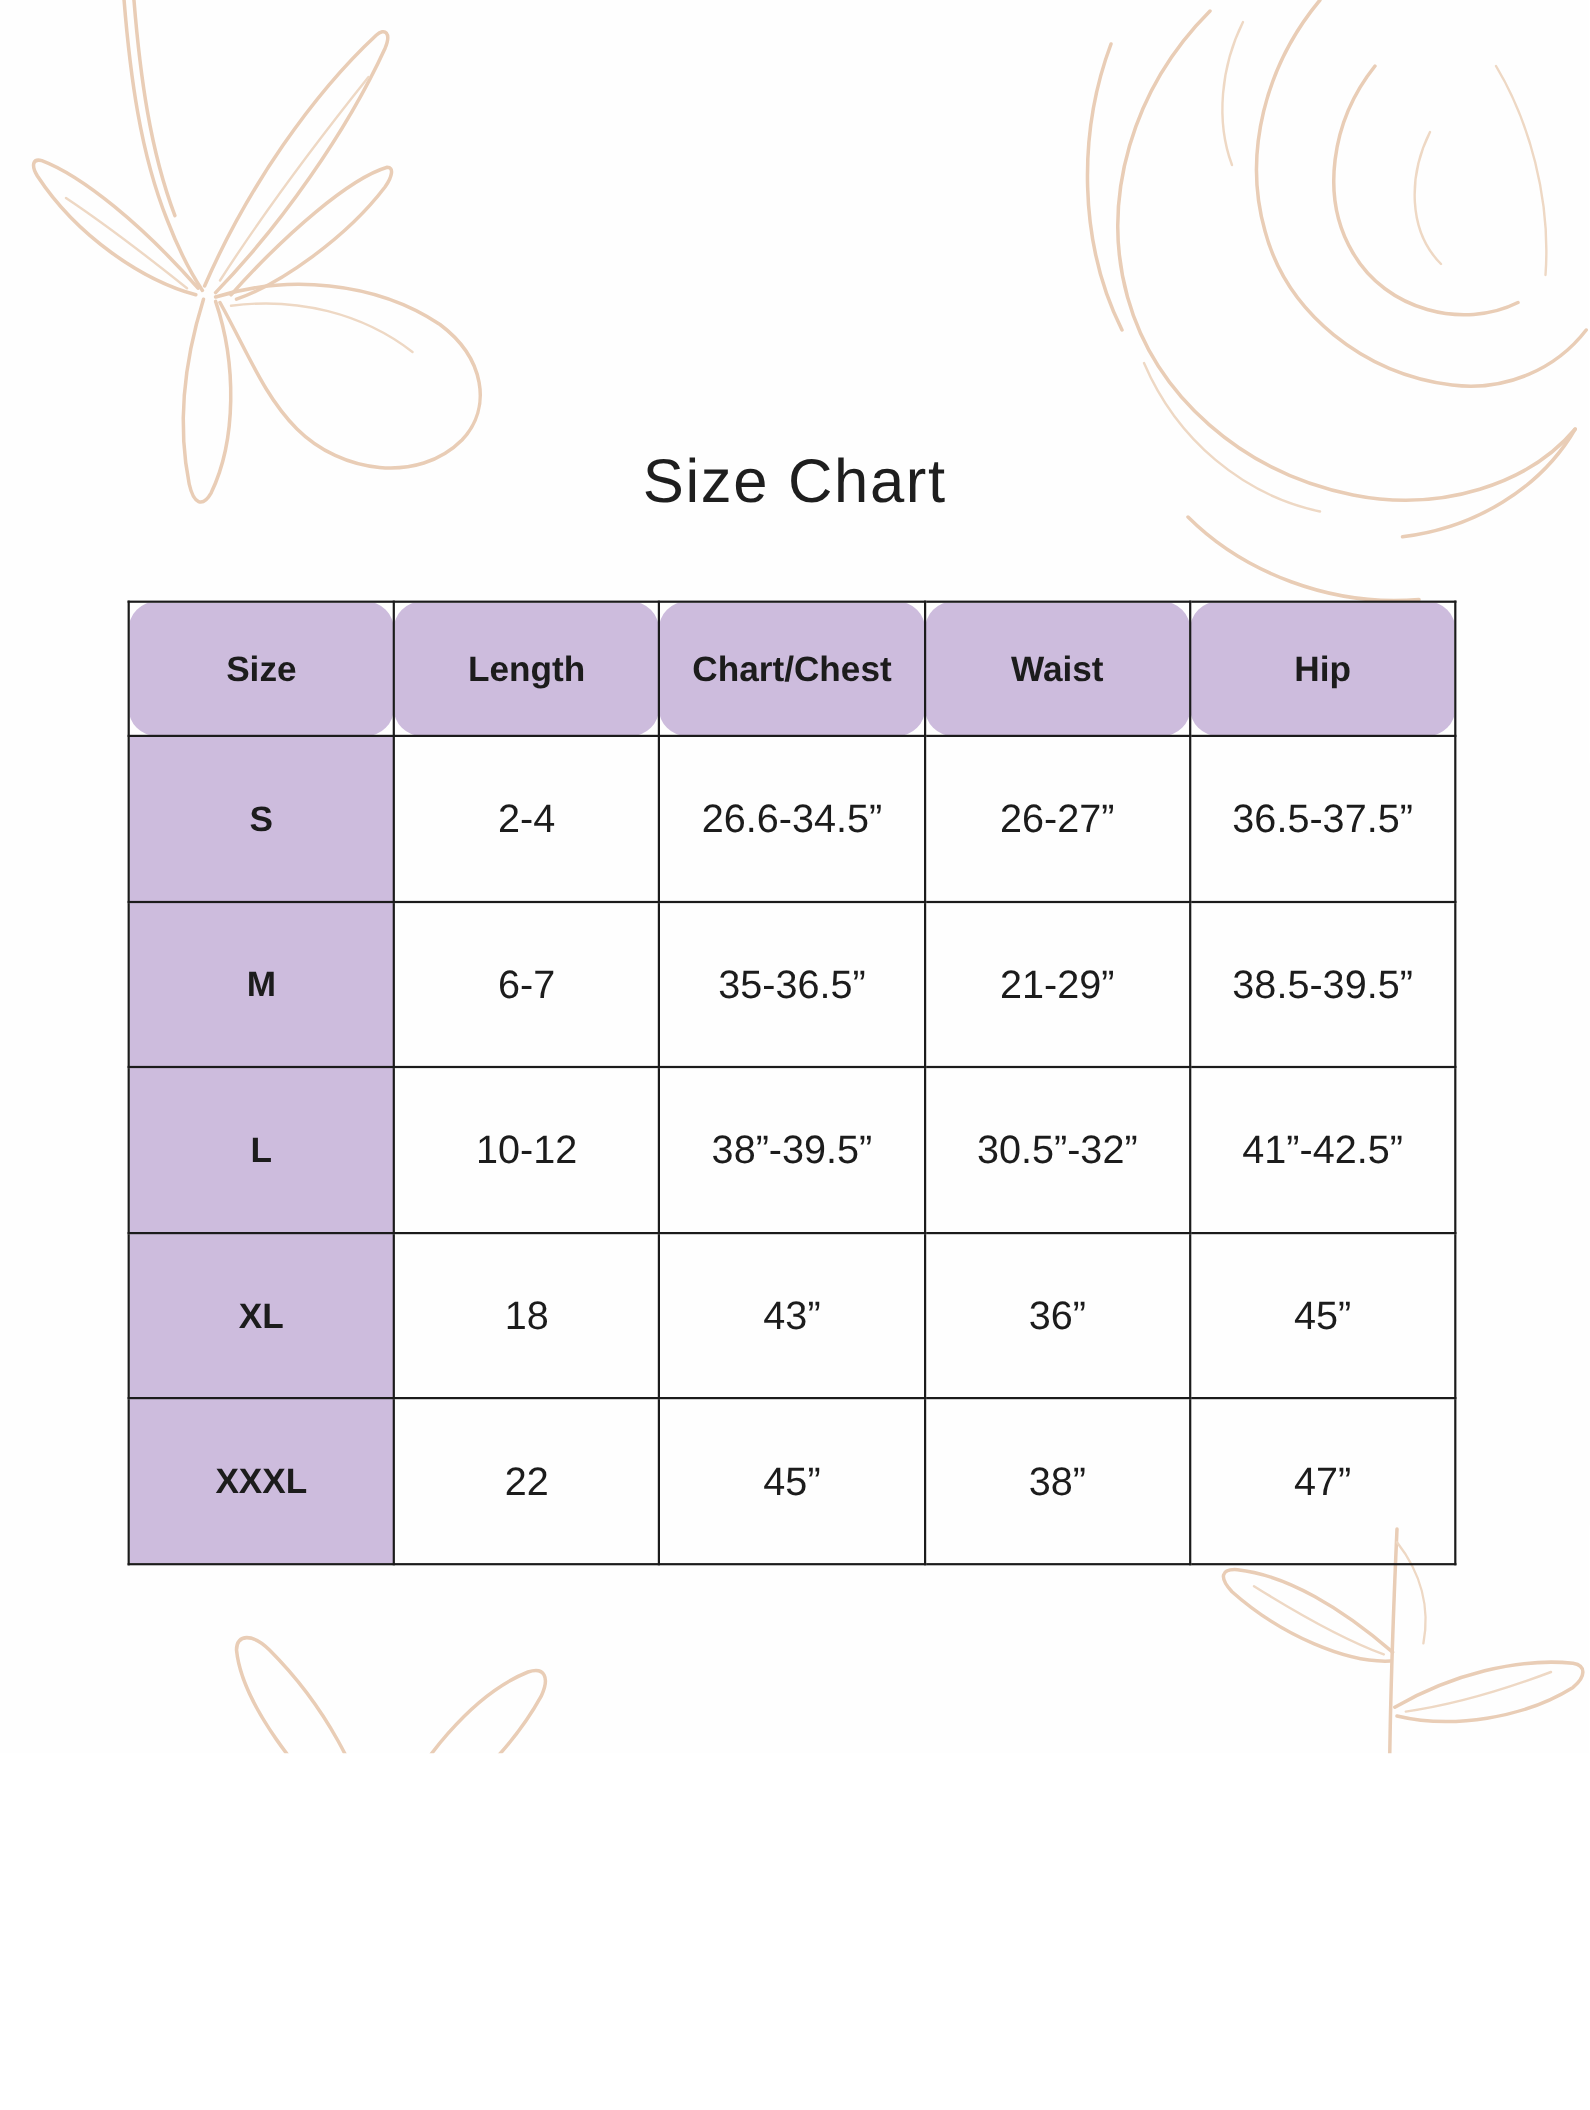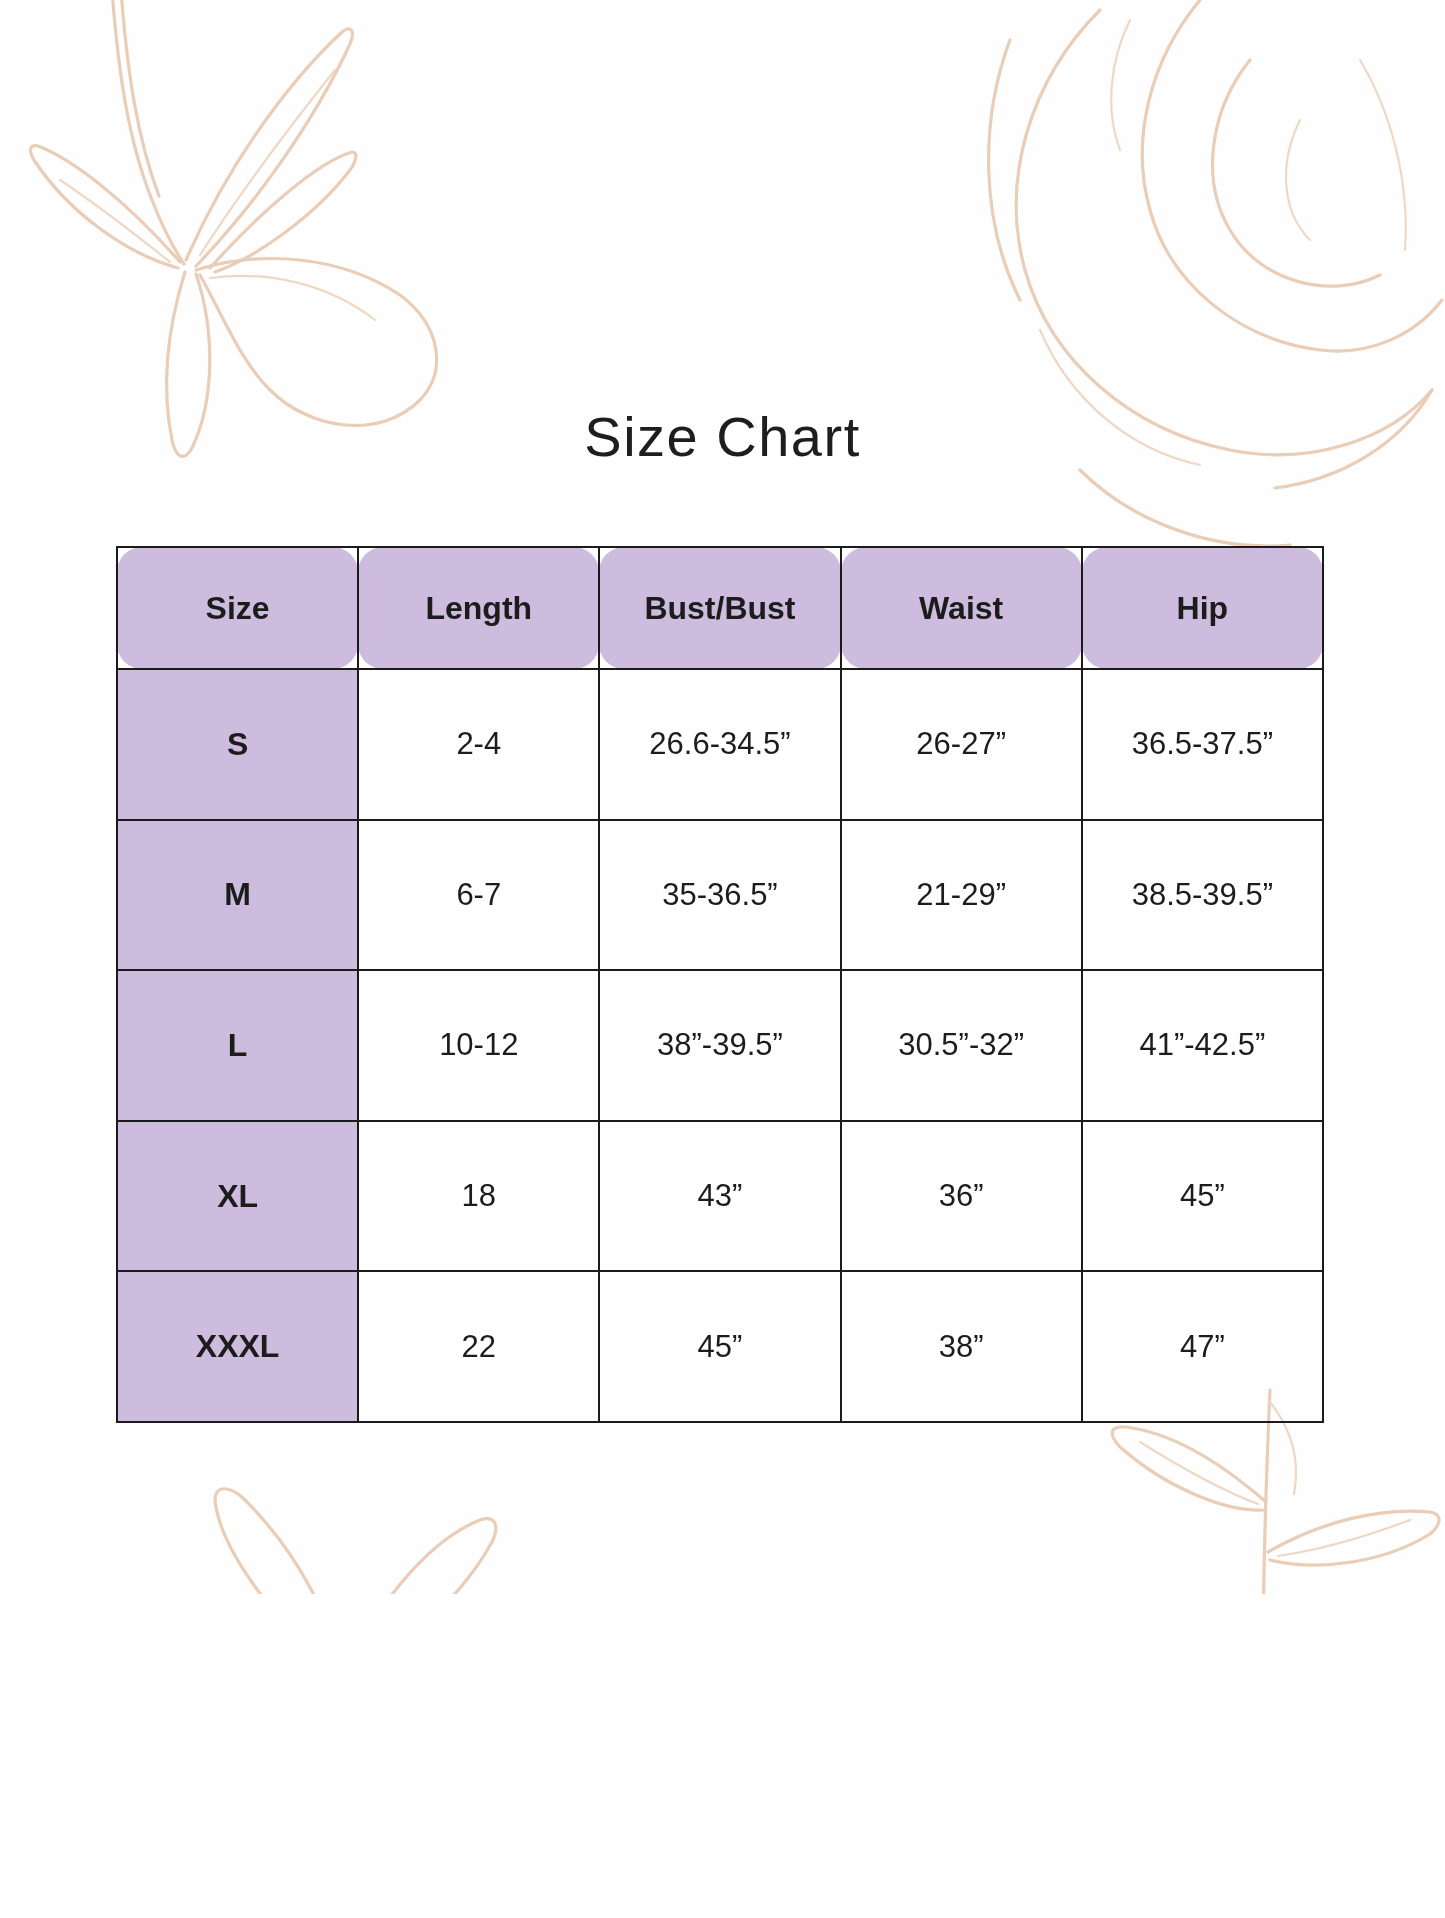--- a/index.html
+++ b/index.html
@@ -28,21 +28,21 @@
     left:116px;top:546px;
     width:1208px;height:877px;
     border-collapse:collapse;
     table-layout:fixed;
     z-index:2;
   }
   .size-chart th,.size-chart td{
     border:2.5px solid #1b1b1b;
     text-align:center;
     vertical-align:middle;
-    font-size:31px;
+    font-size:36px;
     padding:0 4px;
     color:#1c1c1c;
     overflow:hidden;
   }
   .size-chart thead tr{height:122px;}
   .size-chart tbody tr{height:126px;}
   .size-chart thead th{
     background:#cdbcdd;
     font-weight:bold;
     font-size:32px;
@@ -114,21 +114,21 @@
     <path class="thin" d="M240,20 C262,48 270,80 264,112"></path>
   </svg>
 
   <div class="page-title">Size Chart</div>
 
   <table class="size-chart">
     <thead>
       <tr>
           <th>Size</th>
           <th>Length</th>
-          <th>Bust/Bust</th>
+          <th>Chart/Chest</th>
           <th>Waist</th>
           <th>Hip</th>
         </tr>
     </thead>
     <tbody>
         <tr>
           <td class="size-cell">S</td>
           <td>2-4</td>
           <td>26.6-34.5”</td>
           <td>26-27”</td>

